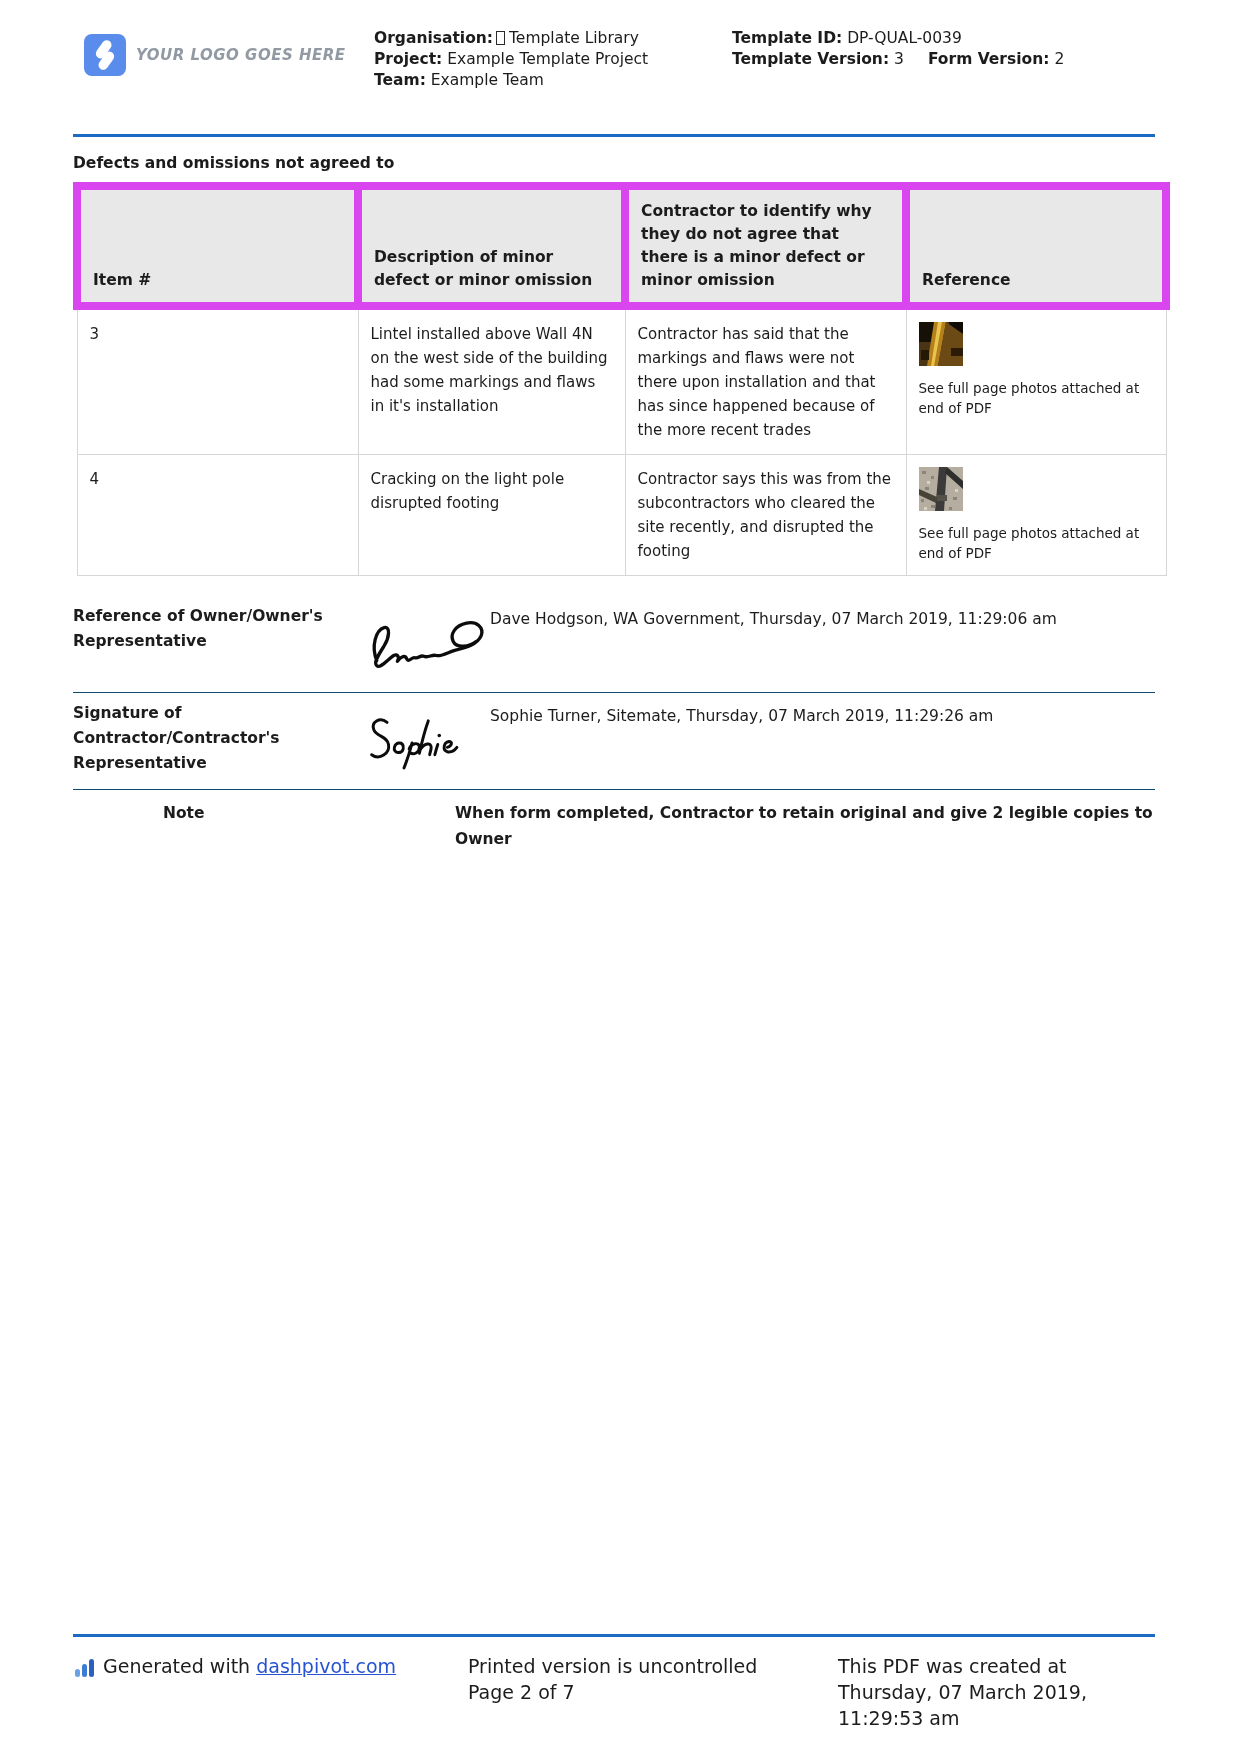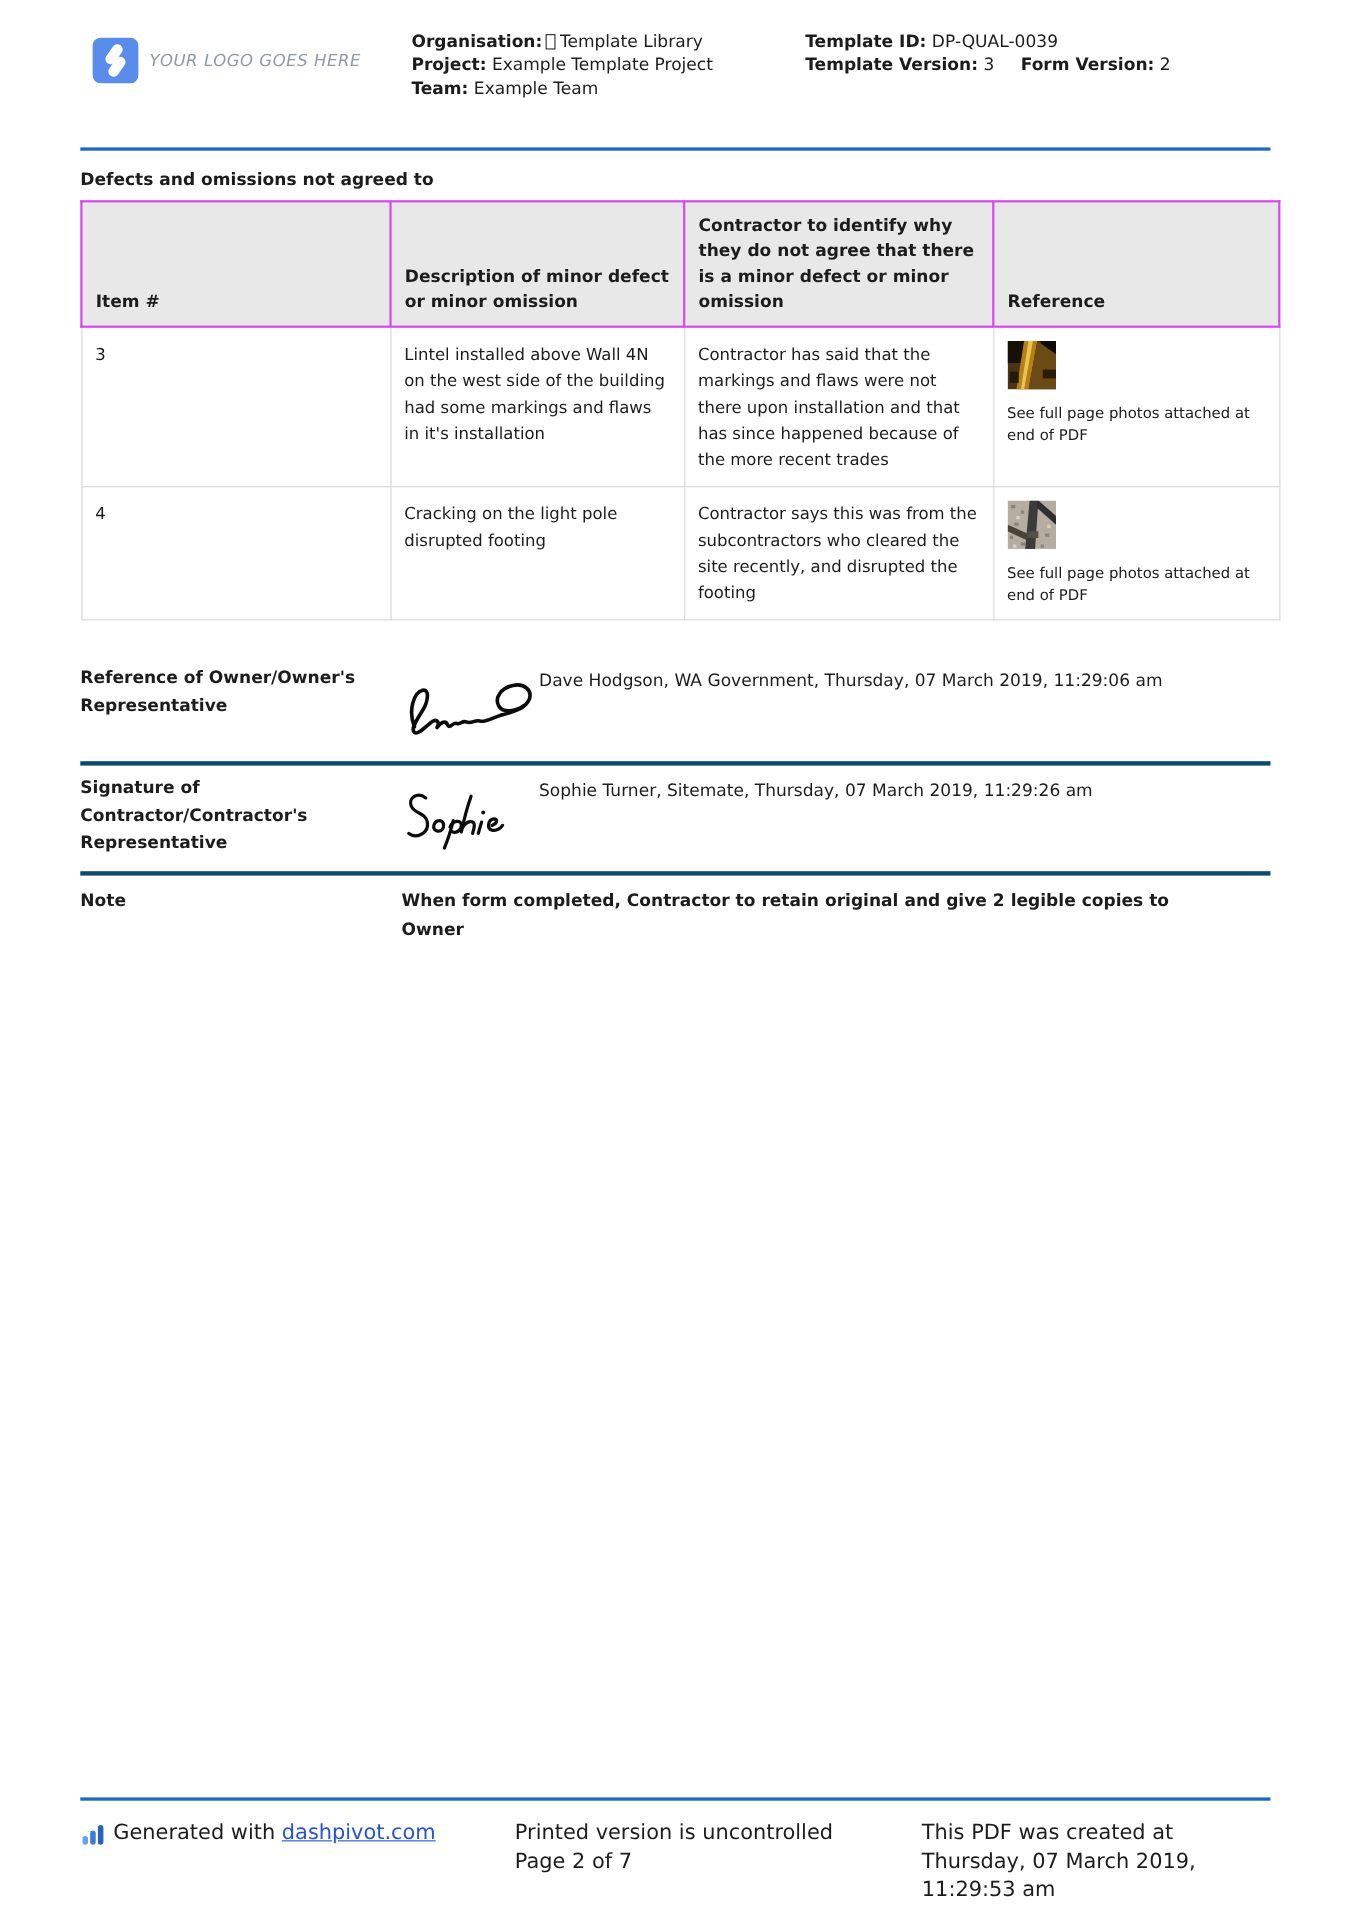--- a/index.html
+++ b/index.html
@@ -1,43 +1,43 @@
 <!DOCTYPE html>
 <html><head>
 <meta charset="utf-8">
 <style>
   * { margin:0; padding:0; box-sizing:border-box; }
   body { background:#ffffff; font-family:"DejaVu Sans","Liberation Sans",sans-serif; color:#1c1c1c; }
   .page { position:relative; width:1239px; height:1754px; background:#fff; overflow:hidden; }
 
   
   .logo-block { position:absolute; left:84px; top:34px; display:flex; align-items:center; gap:10px; }
-  .logo-text { font-size:15px; font-weight:400; font-style:italic; color:#9199a3; letter-spacing:.5px; }
+  .logo-text { font-size:15px; font-weight:700; font-style:italic; color:#9199a3; letter-spacing:.5px; }
   .hdr-col { position:absolute; top:28px; font-size:15.5px; line-height:21px; }
   .hdr-mid { left:374px; width:350px; }
   .hdr-right { left:732px; width:370px; }
   .lbl { font-weight:700; }
   .small-val { font-size:13.5px; }
   .tofu { display:inline-block; width:9px; height:14px; border:1.5px solid #2a2a2a; margin:0 4px 0 3px; vertical-align:-2px; }
   .ver-gap { margin-left:24px; }
 
   .blue-rule { position:absolute; left:73px; top:134px; width:1082px; height:3px; background:#1b6bc5; }
 
   
   .section-title { position:absolute; left:73px; top:154px; font-size:15.5px; font-weight:700; }
   table.defects { position:absolute; left:73px; top:182px; width:1089px; border-collapse:collapse; table-layout:fixed; }
-  table.defects th { background:#e8e8e8; border:2px solid #d946ef; font-size:15.5px; font-weight:700; text-align:left; vertical-align:bottom; padding:10px 12px; line-height:23px; }
+  table.defects th { background:#e8e8e8; border:8px solid #d946ef; font-size:15.5px; font-weight:700; text-align:left; vertical-align:bottom; padding:10px 12px; line-height:23px; }
   table.defects td { border:1px solid #d6d6d6; font-size:15px; line-height:24px; vertical-align:top; padding:12px 12px; }
   .ref-photo { display:block; width:44px; height:44px; margin-bottom:6px; }
   .ref-note { font-size:13.5px; line-height:20px;margin-top:12px; }
 
   
   .sig-block { position:absolute; left:73px; top:596px; width:1082px; }
   .sig-row { display:flex; align-items:flex-start; padding:8px 0 10px; }
-  .sig-row + .sig-row, .note-row { border-top:4px solid #0c4a6e; }
+  .sig-row + .sig-row, .note-row { border-top:1px solid #0c4a6e;justify-content:flex-end; }
   .sig-label { width:292px; font-size:15.5px; font-weight:700; line-height:25px; }
   .sig-img { width:125px; height:78px; flex:0 0 125px; }
   .sig-img svg { width:125px; height:78px; }
   .sig-name { flex:1; font-size:15.5px; line-height:22px; padding-top:4px; }
   .note-row { display:flex; align-items:flex-start; padding:10px 0; }
   .note-label { width:292px; font-size:15.5px; font-weight:700; line-height:26px; }
   .note-text { flex:1; font-size:15.5px; font-weight:700; line-height:26px; max-width:700px; }
 
   
   .footer-rule { position:absolute; left:73px; top:1634px; width:1082px; height:3px; background:#1b6bc5; }

